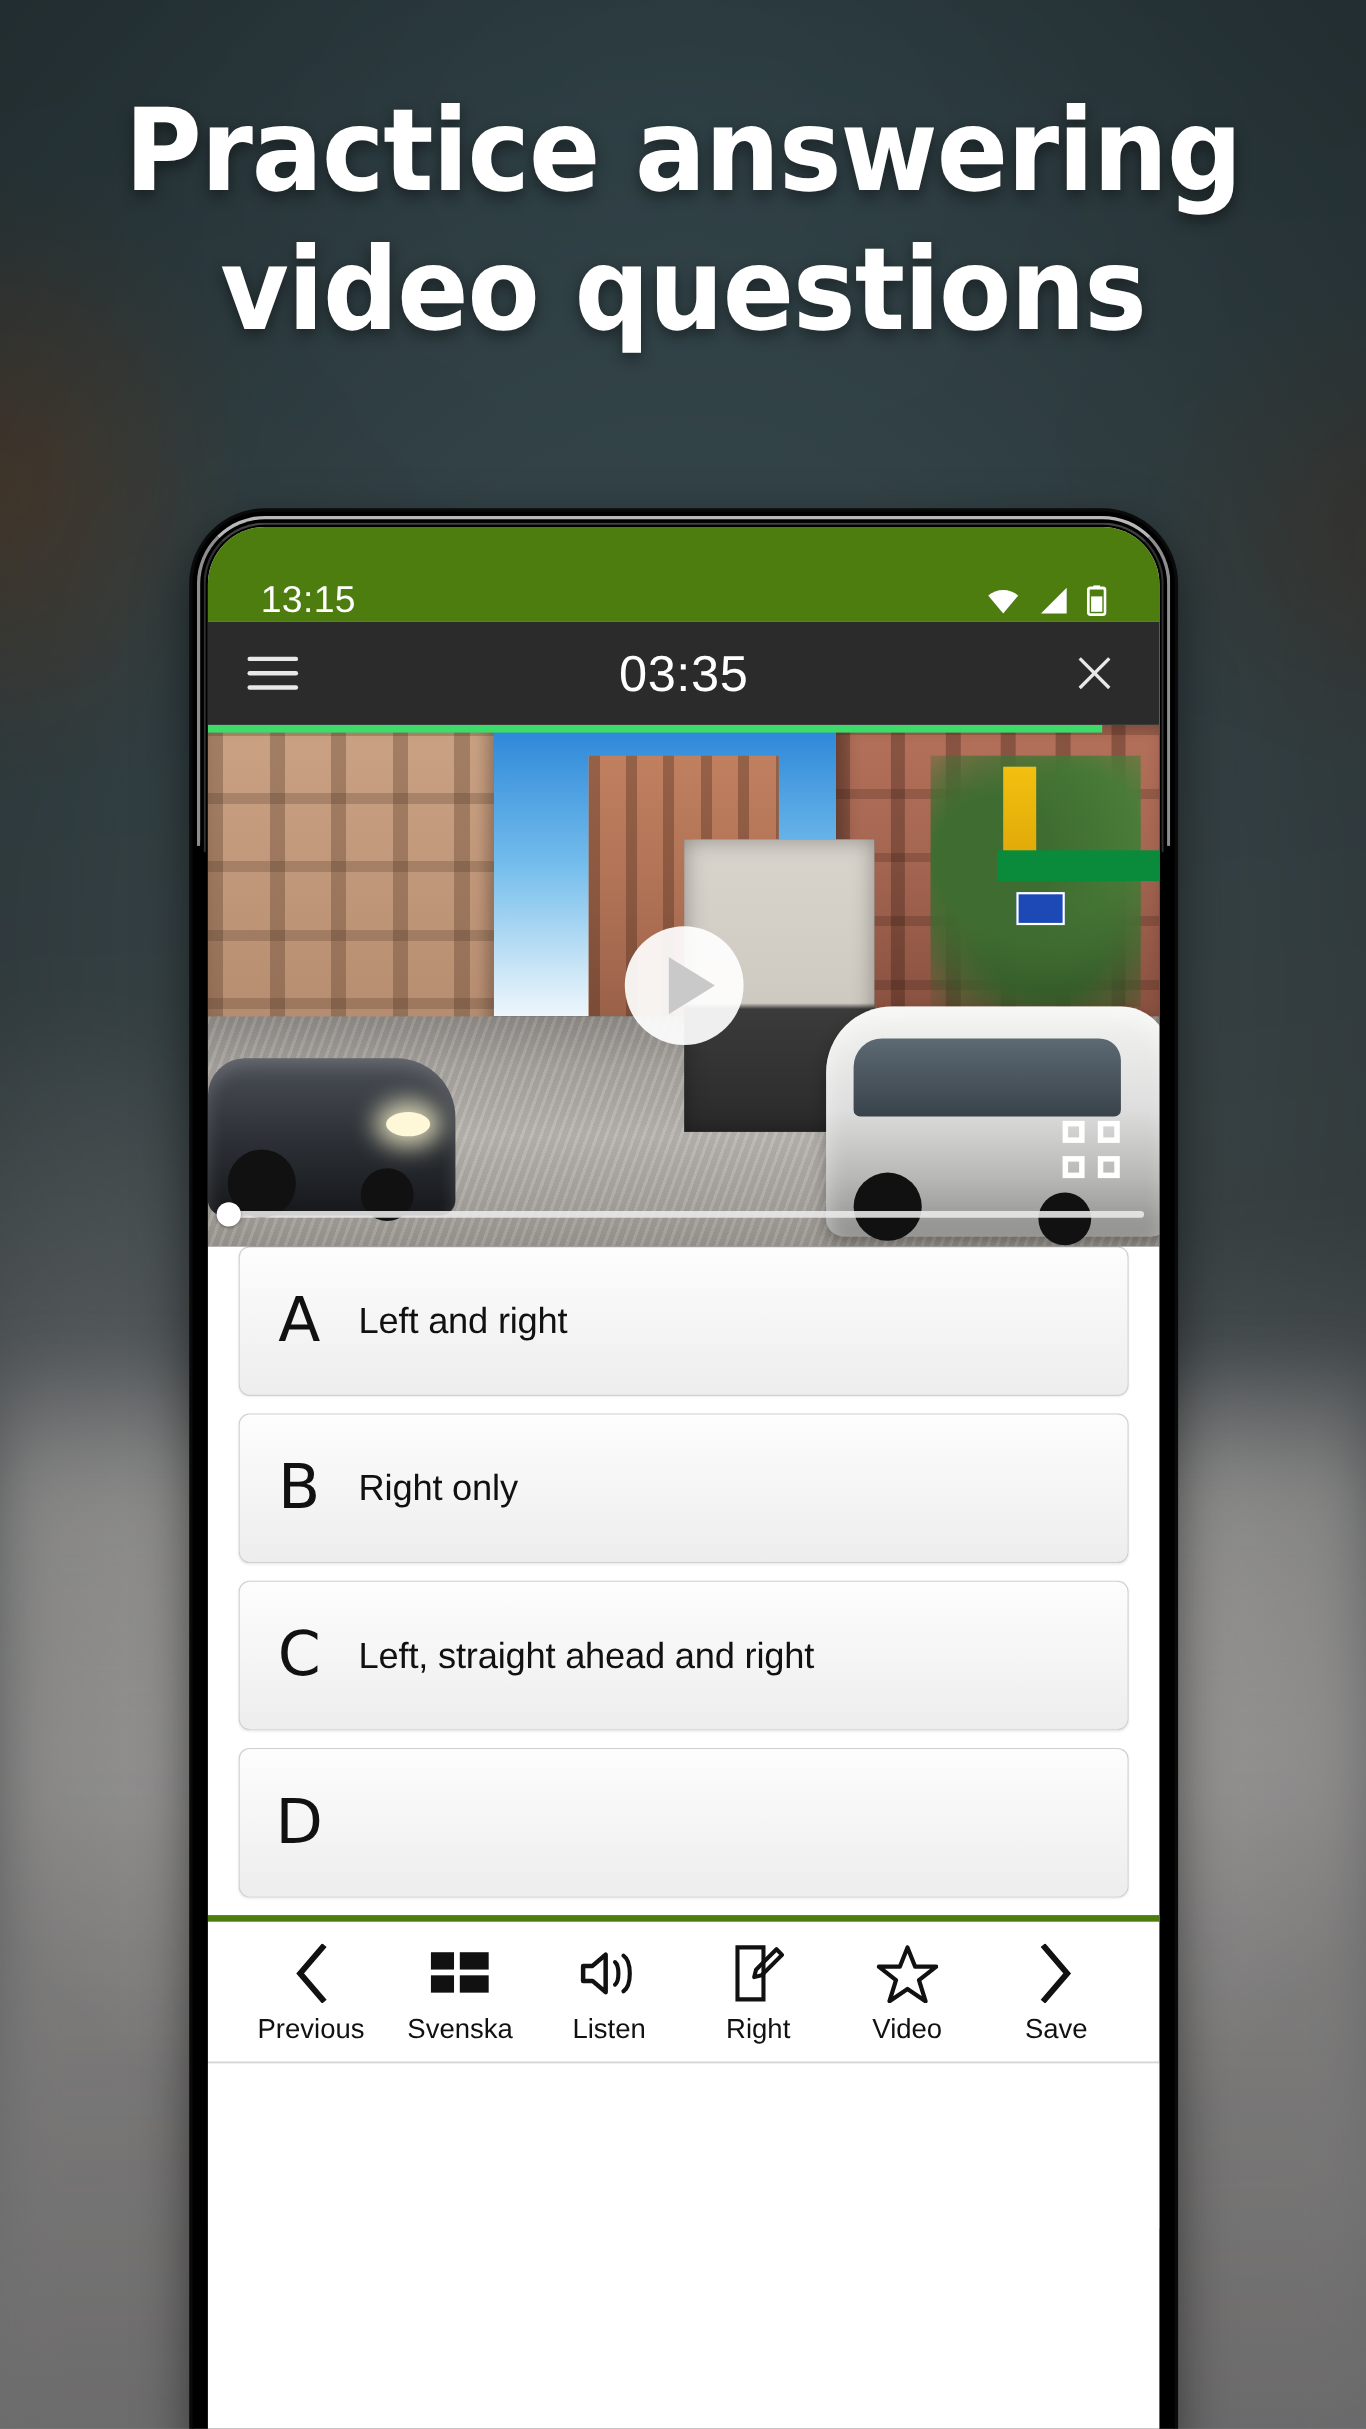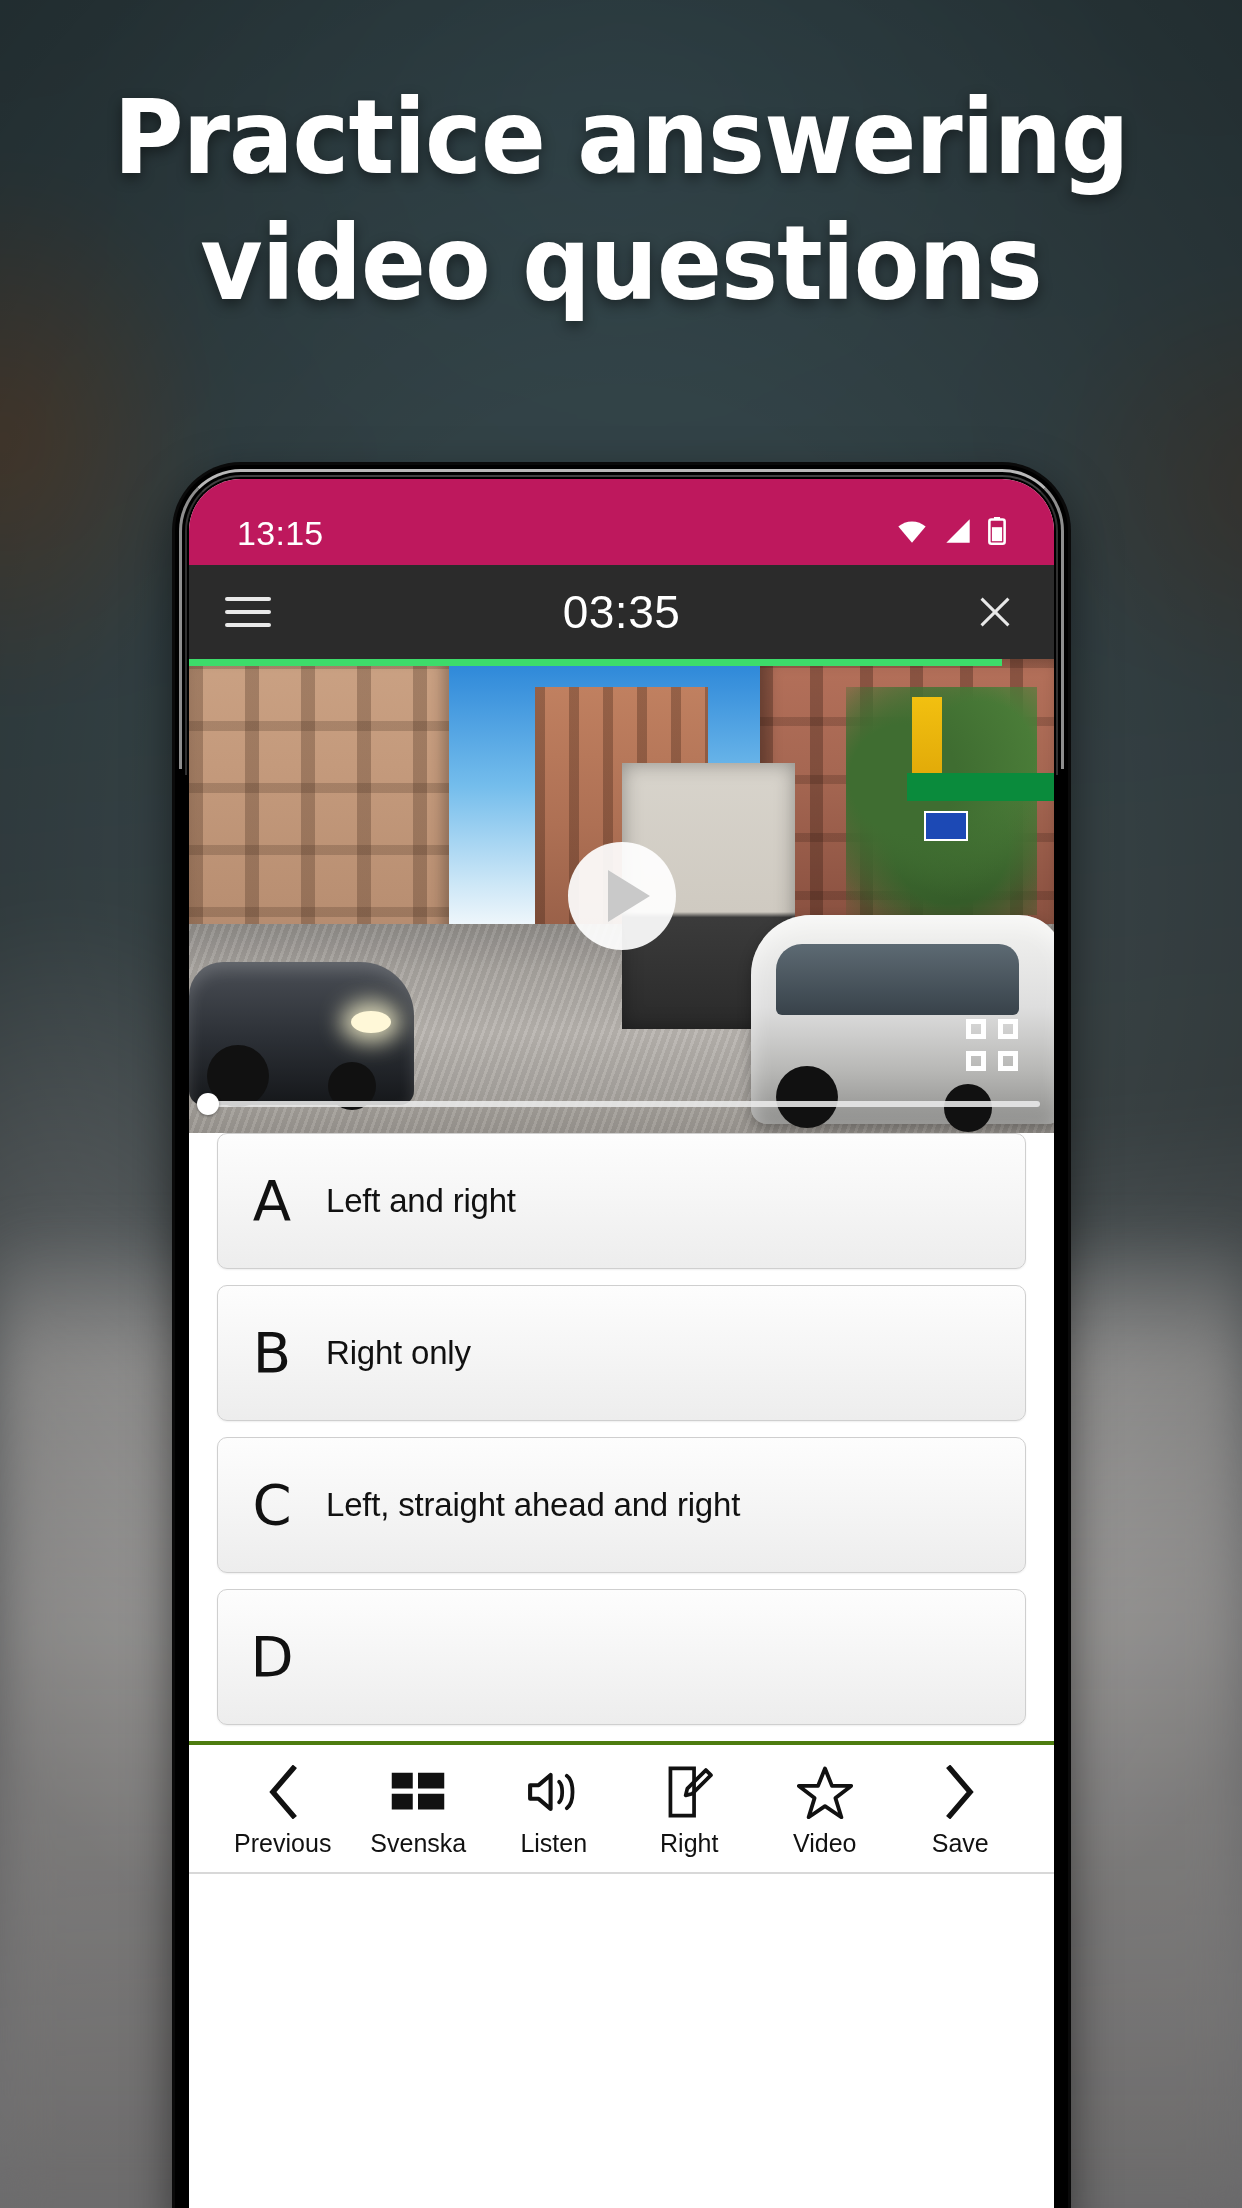--- a/index.html
+++ b/index.html
@@ -79,22 +79,22 @@
   }
   .screen {
     position:absolute; left:14px; right:14px; top:14px; bottom:0;
     border-radius:52px 52px 0 0;
     background:#fff;
     overflow:hidden;
   }
 
   
   .statusbar {
-    height:86px; background:#be185d; color:#fff;
-    display:flex; align-items:center; justify-content:space-between;
+    height:86px; background:#4d7c0f; color:#fff;
+    display:flex; align-items:flex-end; justify-content:space-between;
     padding:22px 48px 0 48px;
   }
   .sb-clock { font-size:34px; font-weight:500; letter-spacing:.3px; }
   .sb-icons { display:flex; align-items:center; gap:15px; }
 
   
   .toolbar {
     height:94px; background:#2b2b2b;
     display:flex; align-items:center; justify-content:space-between;
     padding:0 36px;
@@ -286,21 +286,21 @@
     font-size:56px; font-weight:400; color:#111; line-height:1;
   }
   .opt-text {
     font-size:33px; color:#111; letter-spacing:-.2px;
   }
 
   
   .bottomnav {
     display:flex; align-items:center; justify-content:space-between;
     padding:16px 26px 0 26px;
-    border-top:4px solid #4d7c0f;
+    border-top:6px solid #4d7c0f;
     margin-top:8px;
   }
   .nav-item {
     flex:1; display:flex; flex-direction:column; align-items:center;
     cursor:pointer;
   }
   .nav-ico { height:62px; display:flex; align-items:center; justify-content:center; }
   .nav-label { font-size:25px; color:#111; margin-top:6px; }
 
   .sep-line { height:2px; background:#d8d8d8; margin:14px 0 0 0; }

